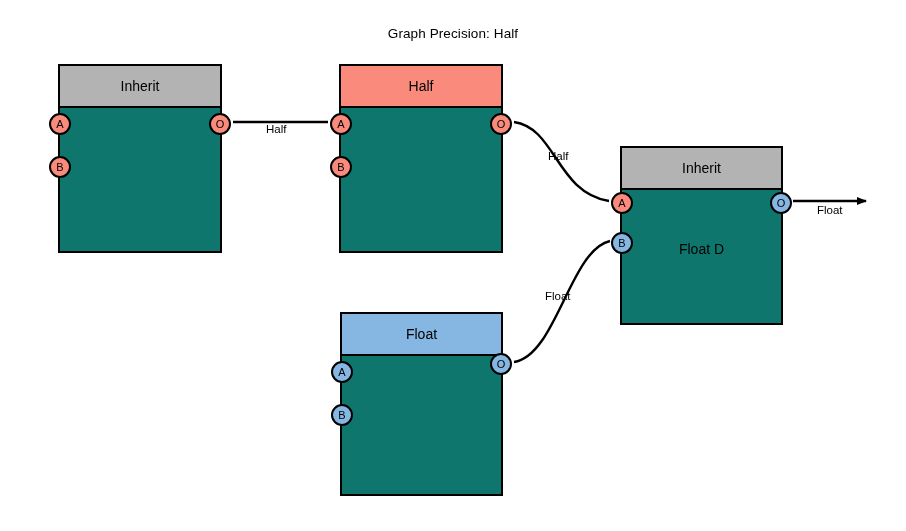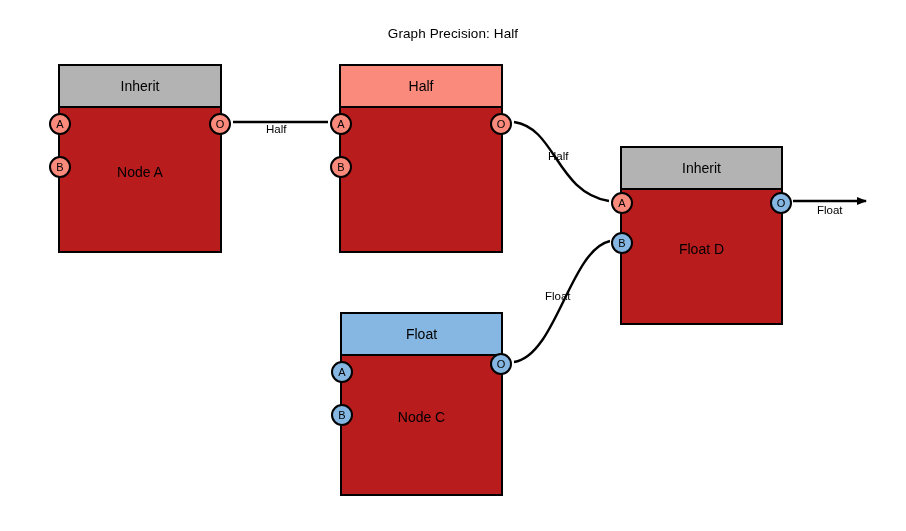--- a/index.html
+++ b/index.html
@@ -30,21 +30,21 @@
     font-size: 13.5px;
     color: #000000;
     font-family: "Liberation Sans", sans-serif;
     letter-spacing: 0.1px;
   }
   
   .node {
     position: absolute;
     box-sizing: border-box;
     border: 2px solid #000000;
-    background: #b91c1c;
+    background: #0f766e;
   }
   .node-header {
     box-sizing: border-box;
     height: 42px;
     border-bottom: 2px solid #000000;
     display: flex;
     align-items: center;
     justify-content: center;
     font-size: 14px;
     color: #000000;
@@ -109,23 +109,20 @@
 
   <path d="M 793 201 L 866 201" stroke="#000000" stroke-width="2.4" fill="none" marker-end="url(#arrowhead)"></path>
 </svg>
 
 <div class="graph-title">Graph Precision: Half</div>
 
 <div class="node" style="left:58px; top:64px; width:164px; height:189px;">
   <div class="node-header" style="background:#b3b3b3;">
     <span>Inherit</span>
   </div>
-  <div class="node-body">
-    <span class="node-label">Node A</span>
-  </div>
   <div class="port salmon left" style="top:47px;">
     <span>A</span>
   </div>
   <div class="port salmon left" style="top:90px;">
     <span>B</span>
   </div>
   <div class="port salmon right" style="top:47px;">
     <span>O</span>
   </div>
 </div>
@@ -141,23 +138,20 @@
     <span>B</span>
   </div>
   <div class="port salmon right" style="top:47px;">
     <span>O</span>
   </div>
 </div>
 
 <div class="node" style="left:340px; top:312px; width:163px; height:184px;">
   <div class="node-header" style="background:#85b7e2;">
     <span>Float</span>
-  </div>
-  <div class="node-body">
-    <span class="node-label">Node C</span>
   </div>
   <div class="port blue left" style="top:47px;">
     <span>A</span>
   </div>
   <div class="port blue left" style="top:90px;">
     <span>B</span>
   </div>
   <div class="port blue right" style="top:39px;">
     <span>O</span>
   </div>

